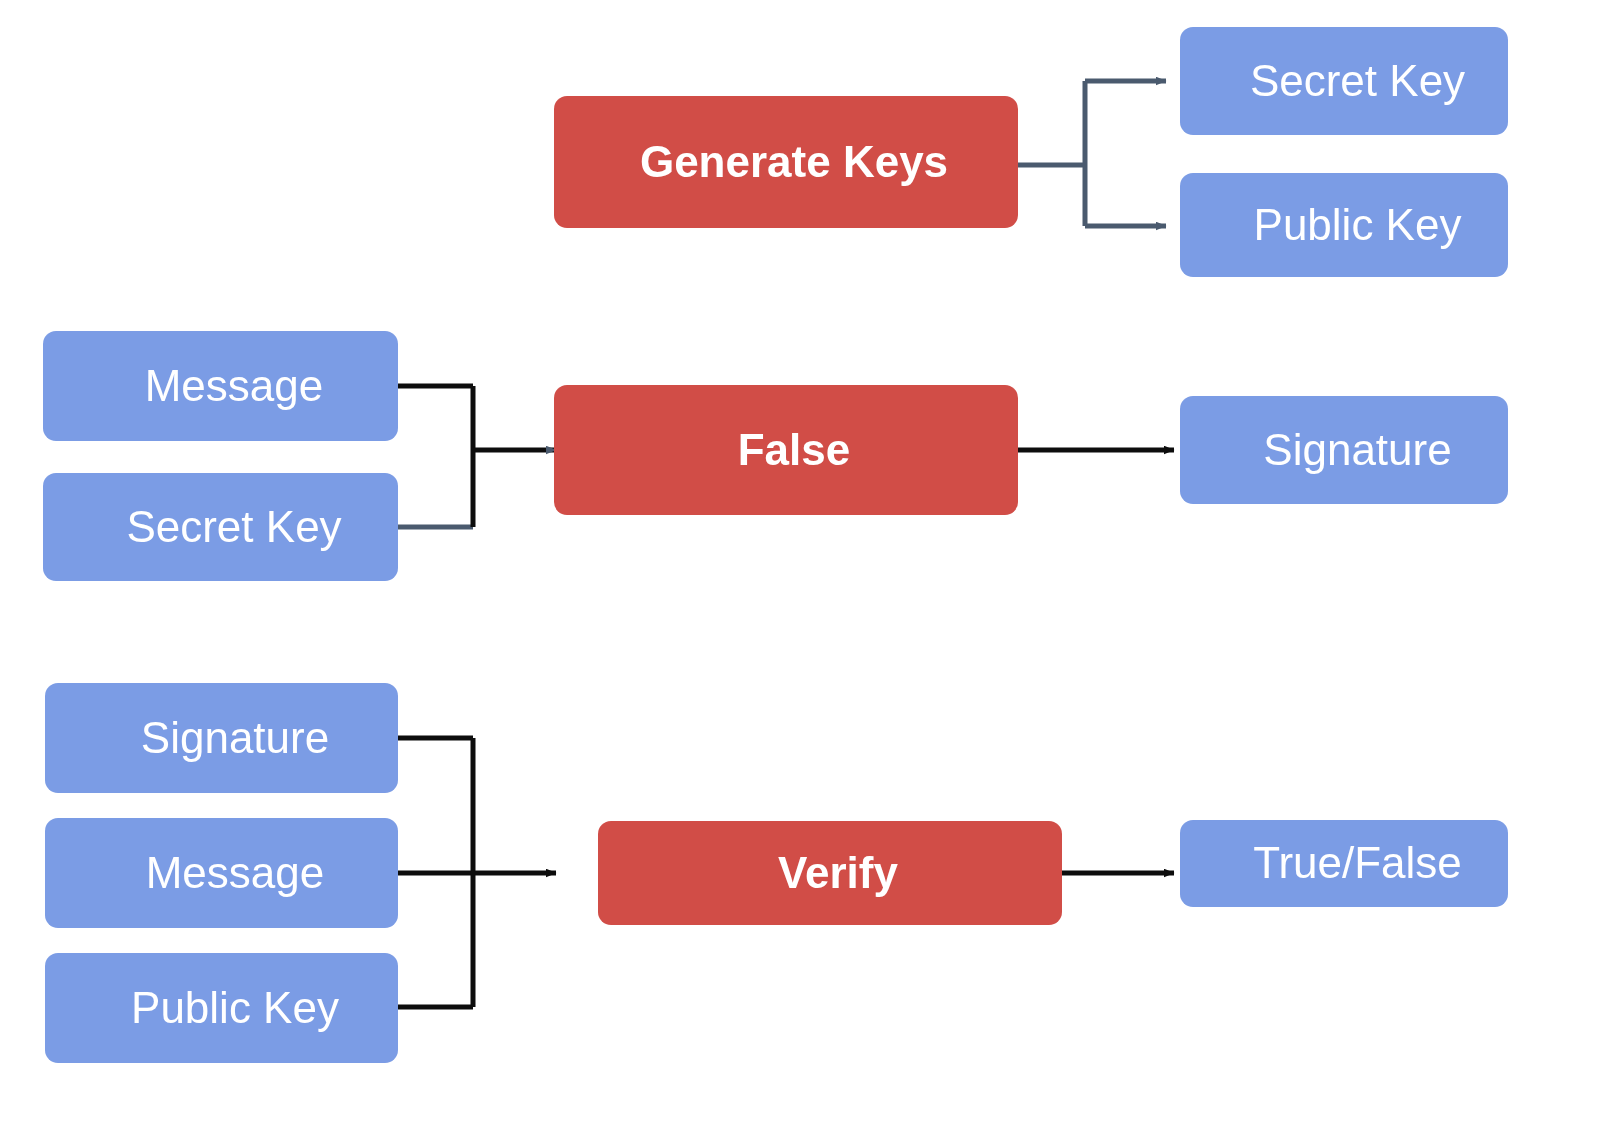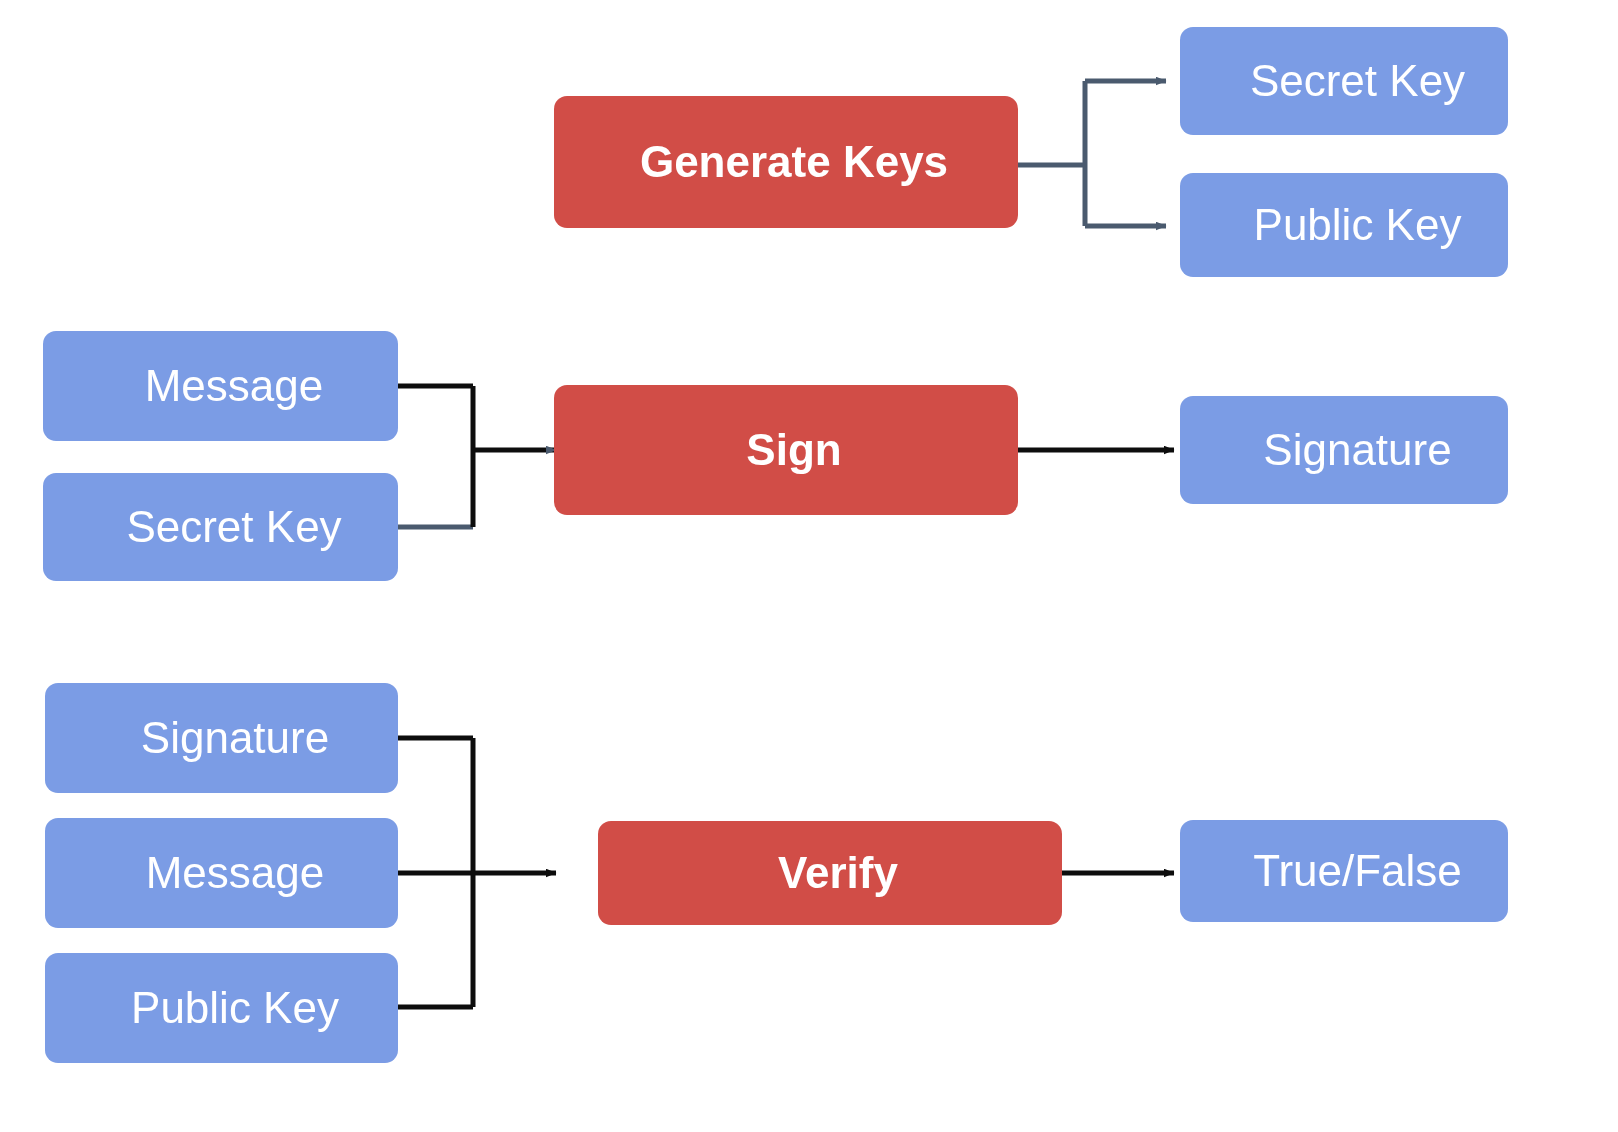--- a/index.html
+++ b/index.html
@@ -100,21 +100,21 @@
 
   <div class="node blue" style="left:43px; top:331px; width:355px; height:110px;">
     <span>Message</span>
   </div>
 
   <div class="node blue" style="left:43px; top:473px; width:355px; height:108px;">
     <span>Secret Key</span>
   </div>
 
   <div class="node red" style="left:554px; top:385px; width:464px; height:130px;">
-    <span>Sign</span>
+    <span>False</span>
   </div>
 
   <div class="node blue" style="left:1180px; top:396px; width:328px; height:108px;">
     <span>Signature</span>
   </div>
 
   <div class="node blue" style="left:45px; top:683px; width:353px; height:110px;">
     <span>Signature</span>
   </div>
 
@@ -123,17 +123,17 @@
   </div>
 
   <div class="node blue" style="left:45px; top:953px; width:353px; height:110px;">
     <span>Public Key</span>
   </div>
 
   <div class="node red" style="left:554px; top:821px; width:464px; height:104px;margin-left:44px;">
     <span>Verify</span>
   </div>
 
-  <div class="node blue" style="left:1180px; top:820px; width:328px; height:102px;">
+  <div class="node blue" style="left:1180px; top:820px; width:328px; height:87px;">
     <span>True/False</span>
   </div>
 
 </div>
 
 </body></html>

